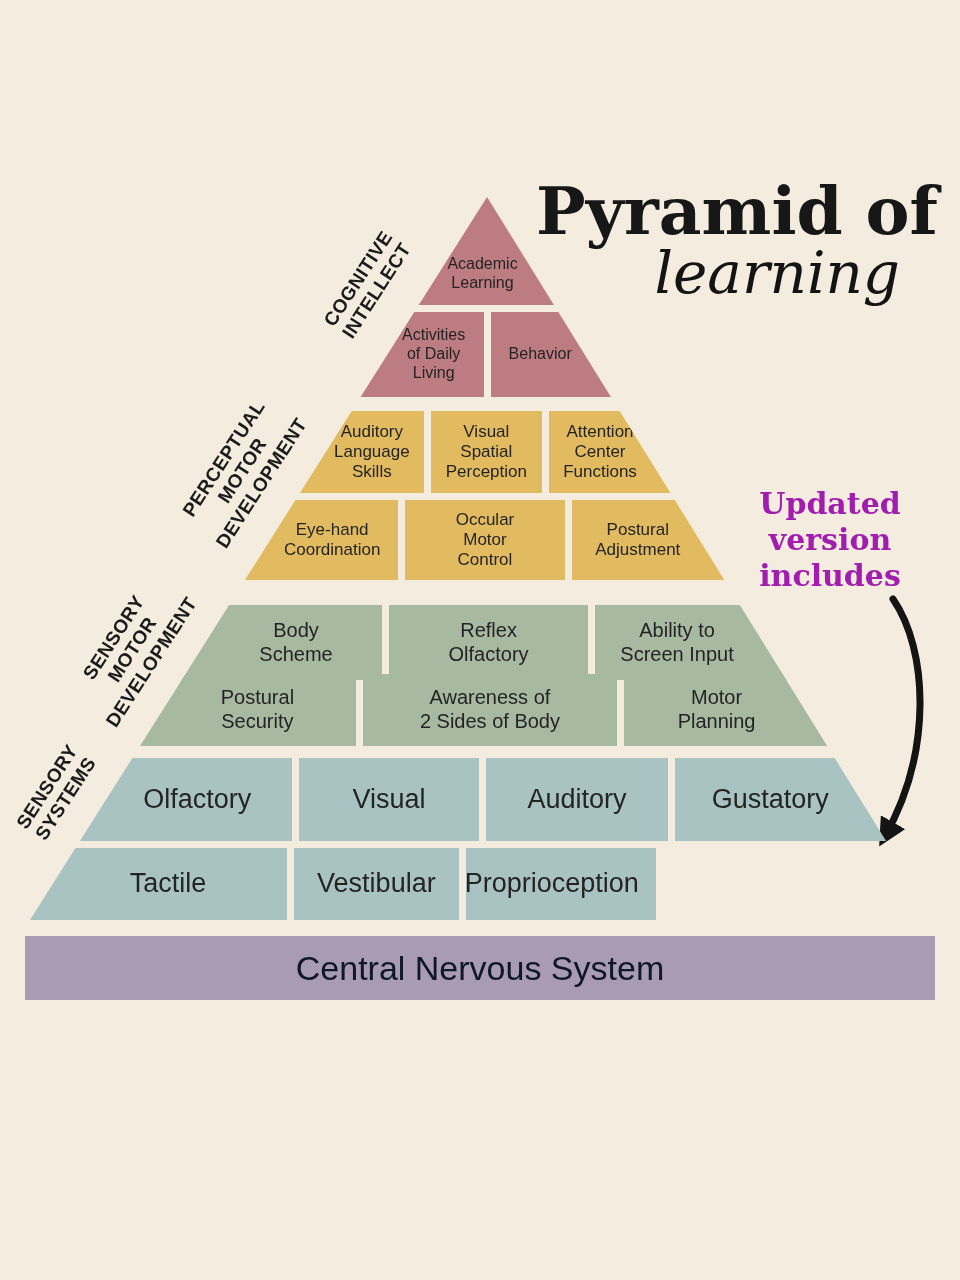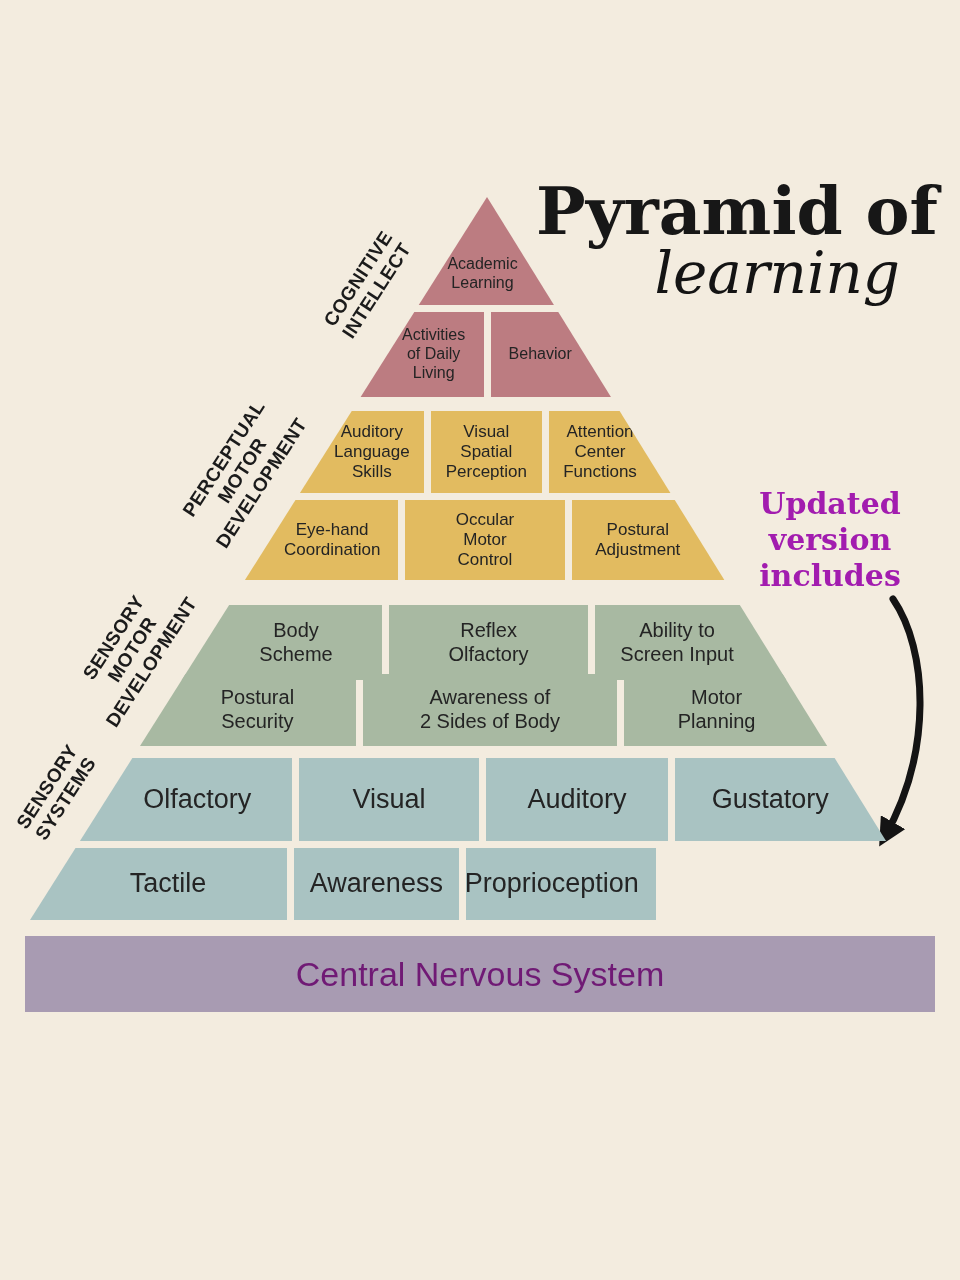--- a/index.html
+++ b/index.html
@@ -76,24 +76,24 @@
     letter-spacing:0.5px; text-align:center; white-space:pre-line;
     color:#1b1b1b;
   }
   .sl-cognitive       { left:368px; top:285px; }
   .sl-perceptual      { left:243px; top:471px; }
   .sl-sensory-motor   { left:133px; top:650px; }
   .sl-sensory-systems { left:57px;  top:793px; }
 
   
   .cns-bar {
-    position:absolute; left:25px; top:936px; width:910px; height:76px;
+    position:absolute; left:25px; top:936px; width:910px; height:64px;
     background:var(--cns-bar,#a89bb2);
     display:flex; align-items:center; justify-content:center;
-    font-size:34px; color:#701a75;
+    font-size:34px; color:#0f172a;
   }
 </style>
 </head>
 <body>
 
 <div>
 
   <div class="title-main">Pyramid of</div>
   <div class="title-script">learning</div>
 
@@ -177,21 +177,21 @@
 
     <div class="prow r7">
       <div class="cell c-teal">Olfactory</div>
       <div class="cell c-teal">Visual</div>
       <div class="cell c-teal">Auditory</div>
       <div class="cell c-teal">Gustatory</div>
     </div>
 
     <div class="prow r8">
       <div class="cell c-teal">Tactile</div>
-      <div class="cell c-teal">Awareness</div>
+      <div class="cell c-teal">Vestibular</div>
       <div class="cell c-teal">Proprioception</div>
     </div>
 
   </div>
 
   <div class="cns-bar">
     <span>Central Nervous System</span>
   </div>
 
 </div>

